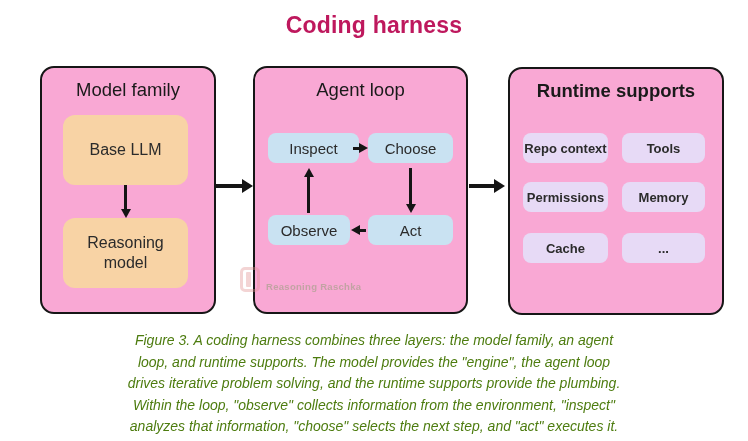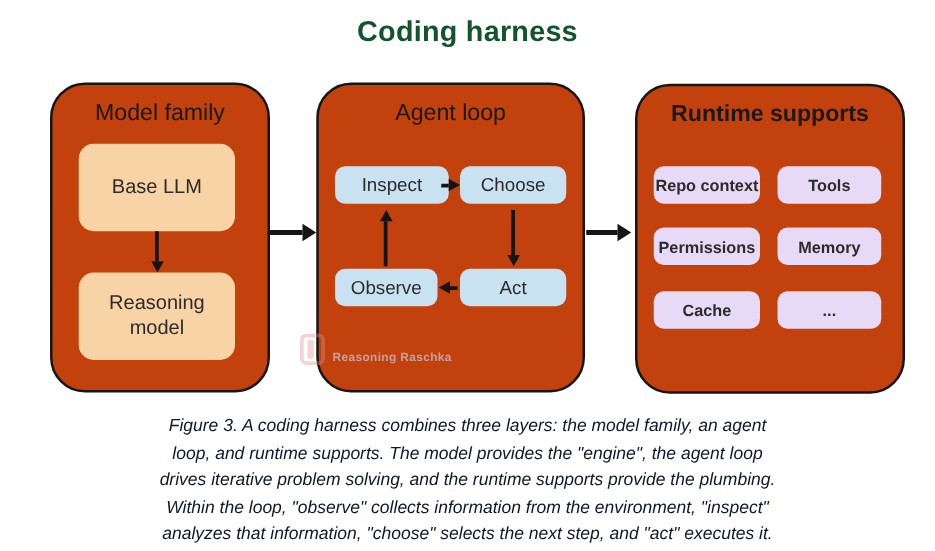--- a/index.html
+++ b/index.html
@@ -2,25 +2,25 @@
 <html><head>
 <meta charset="utf-8">
 <style>
   html,body{margin:0;padding:0;background:#ffffff;}
   .canvas{
     position:relative;width:748px;height:441px;background:#ffffff;
     font-family:"Liberation Sans","DejaVu Sans",sans-serif;overflow:hidden;
   }
   .fig-title{
     position:absolute;left:0;top:12px;width:748px;text-align:center;
-    font-size:23px;font-weight:700;color:#14532d;letter-spacing:.2px;
+    font-size:23px;font-weight:700;color:#be185d;letter-spacing:.2px;
   }
   .panel{
-    position:absolute;background:#c2410c;border:2.5px solid #161616;
-    border-radius:28px;box-sizing:border-box;
+    position:absolute;background:#f9a8d4;border:2.5px solid #161616;
+    border-radius:14px;box-sizing:border-box;
   }
   .panel-model{left:40px;top:66px;width:176px;height:248px;}
   .panel-agent{left:253px;top:66px;width:215px;height:248px;}
   .panel-runtime{left:508px;top:67px;width:216px;height:248px;font-weight:bold;}
   .panel-title{
     position:absolute;left:0;top:11px;width:100%;text-align:center;
     font-size:18.5px;color:#1a1a1a;
   }
   .node{
     position:absolute;display:flex;align-items:center;justify-content:center;
@@ -55,21 +55,21 @@
     content:"";position:absolute;left:3px;top:2px;width:5px;height:15px;
     background:#e08f8f;border-radius:1px;
   }
   .wm-text{
     position:absolute;left:266px;top:281px;font-size:9.5px;font-weight:700;
     color:#c2a3a3;letter-spacing:.3px;
   }
   
   .caption{
     position:absolute;left:14px;top:330px;width:720px;text-align:center;
-    font-size:14px;font-style:italic;color:#0f172a;line-height:21.5px;
+    font-size:14px;font-style:italic;color:#4d7c0f;line-height:21.5px;
   }
   .caption-line{display:block;}
 </style>
 </head>
 <body>
 
 <div class="canvas">
 
   <div class="fig-title">Coding harness</div>
 

